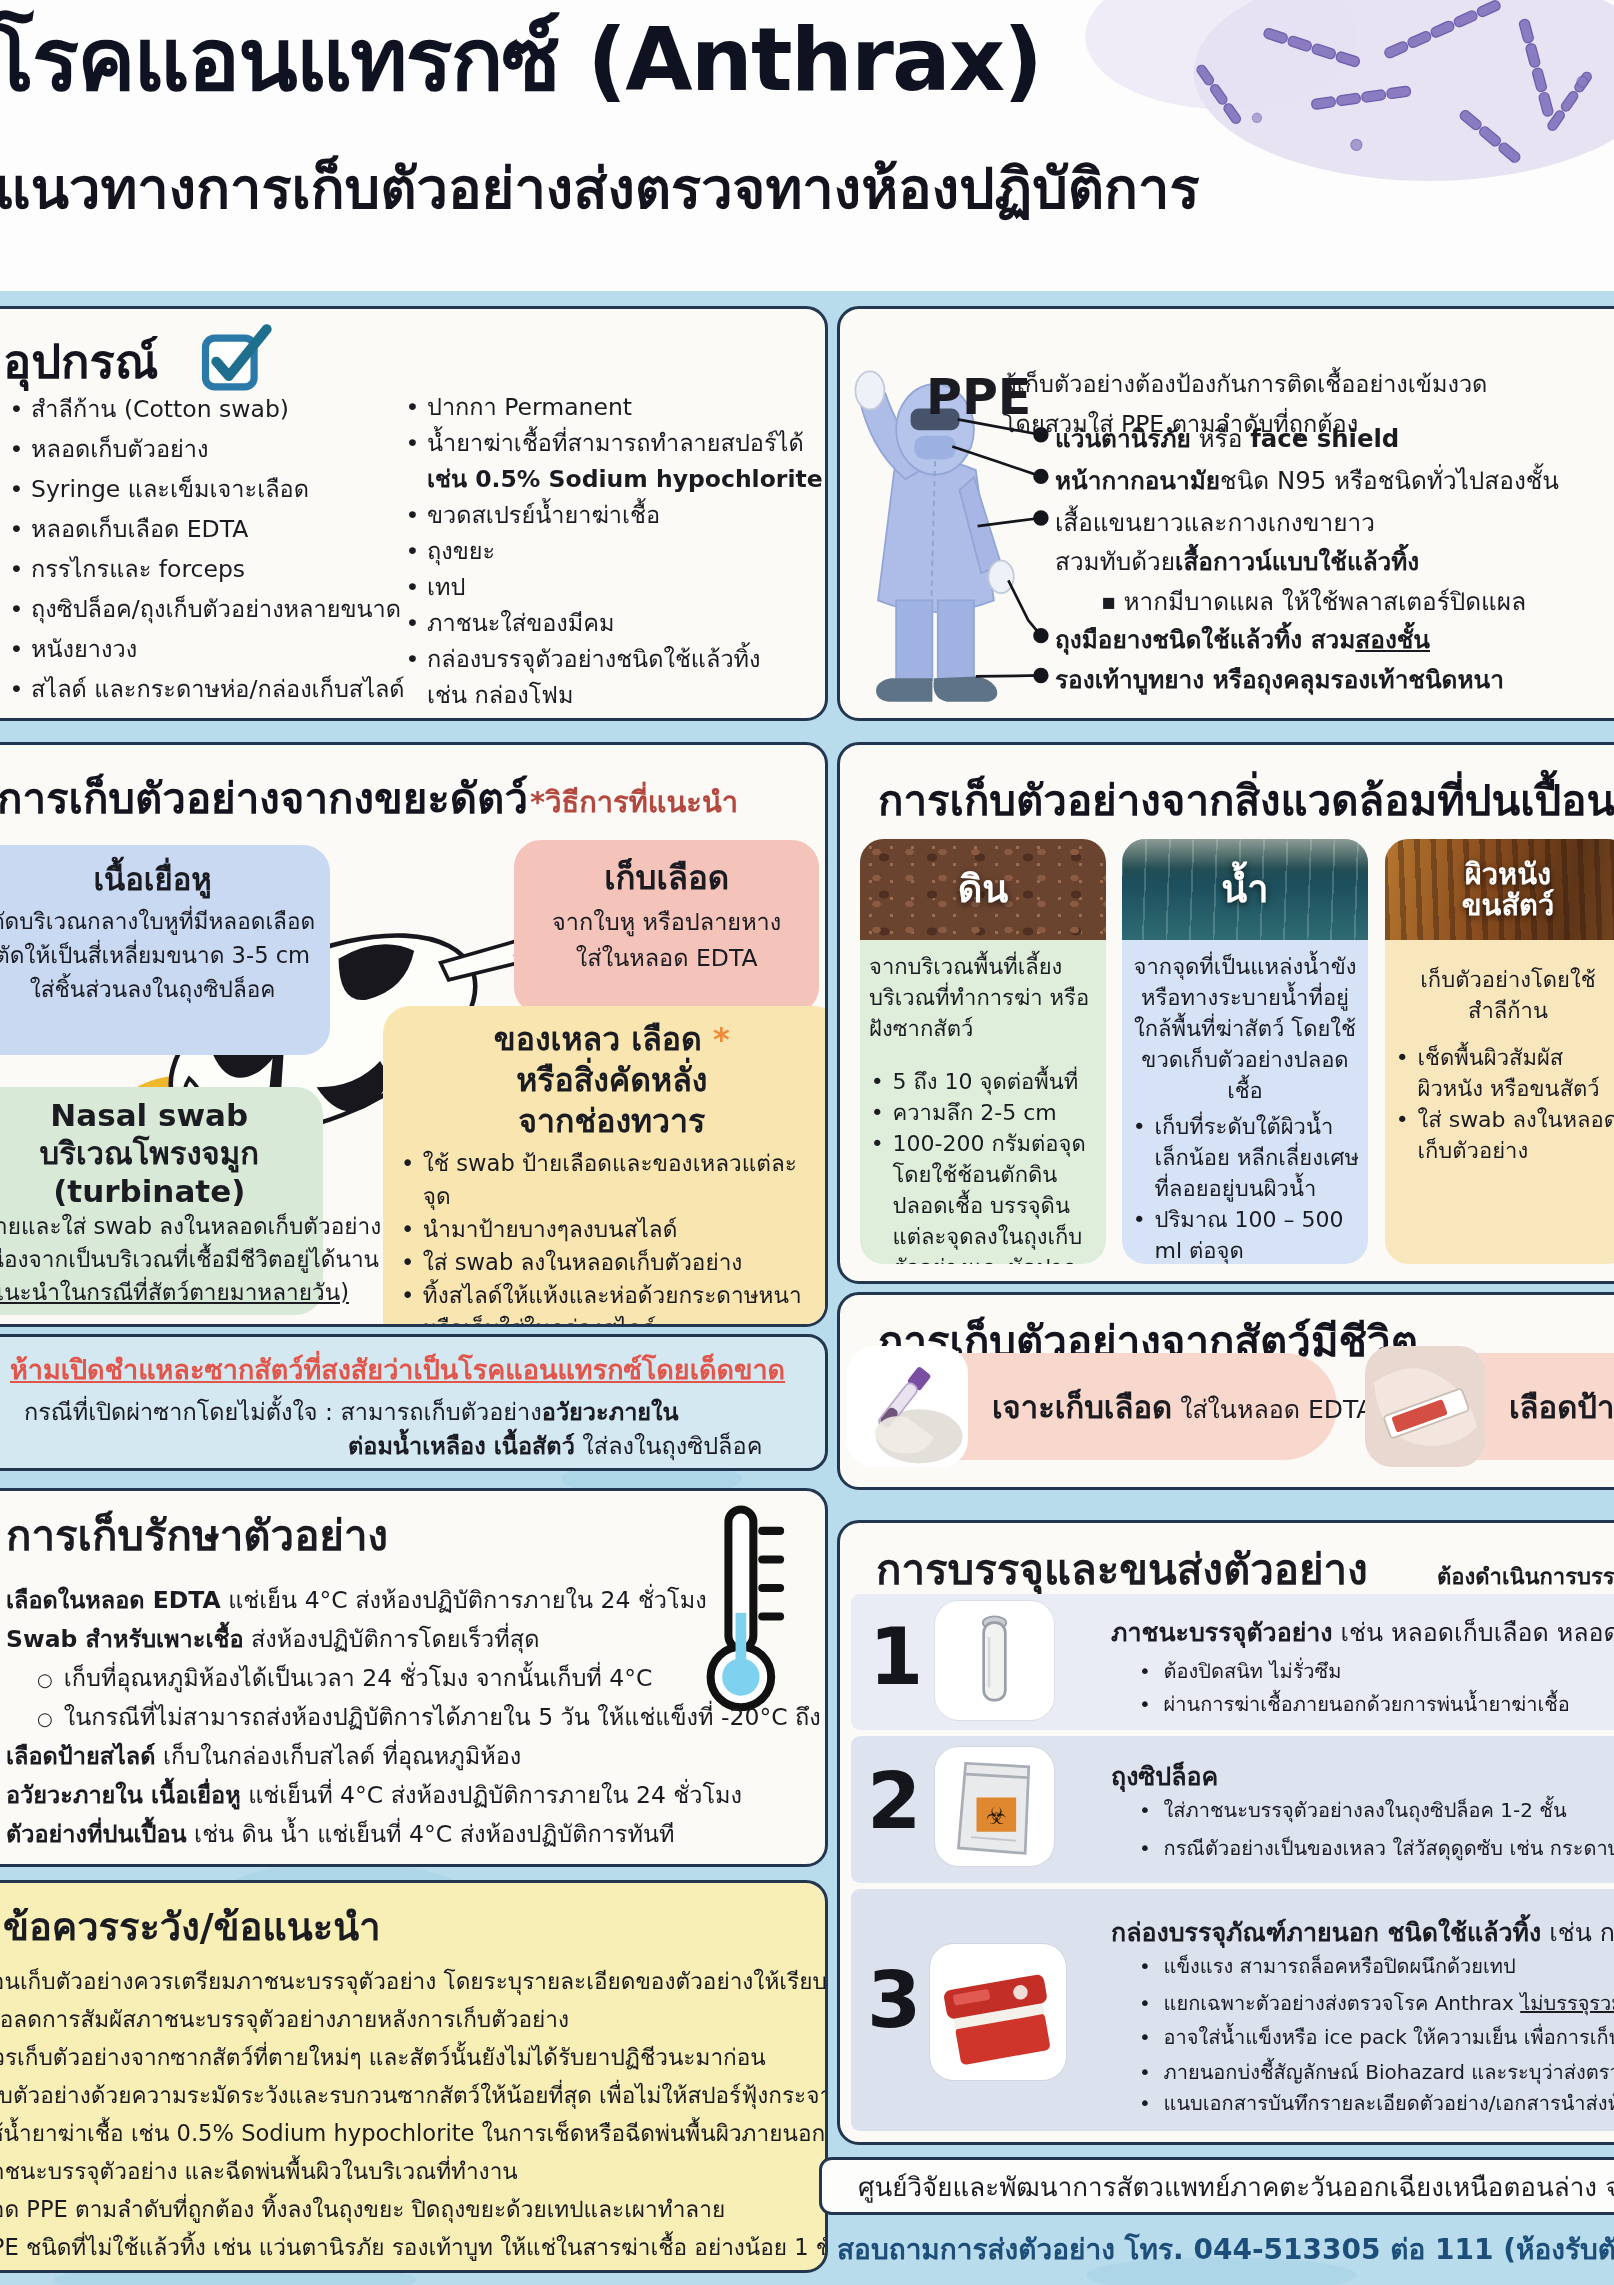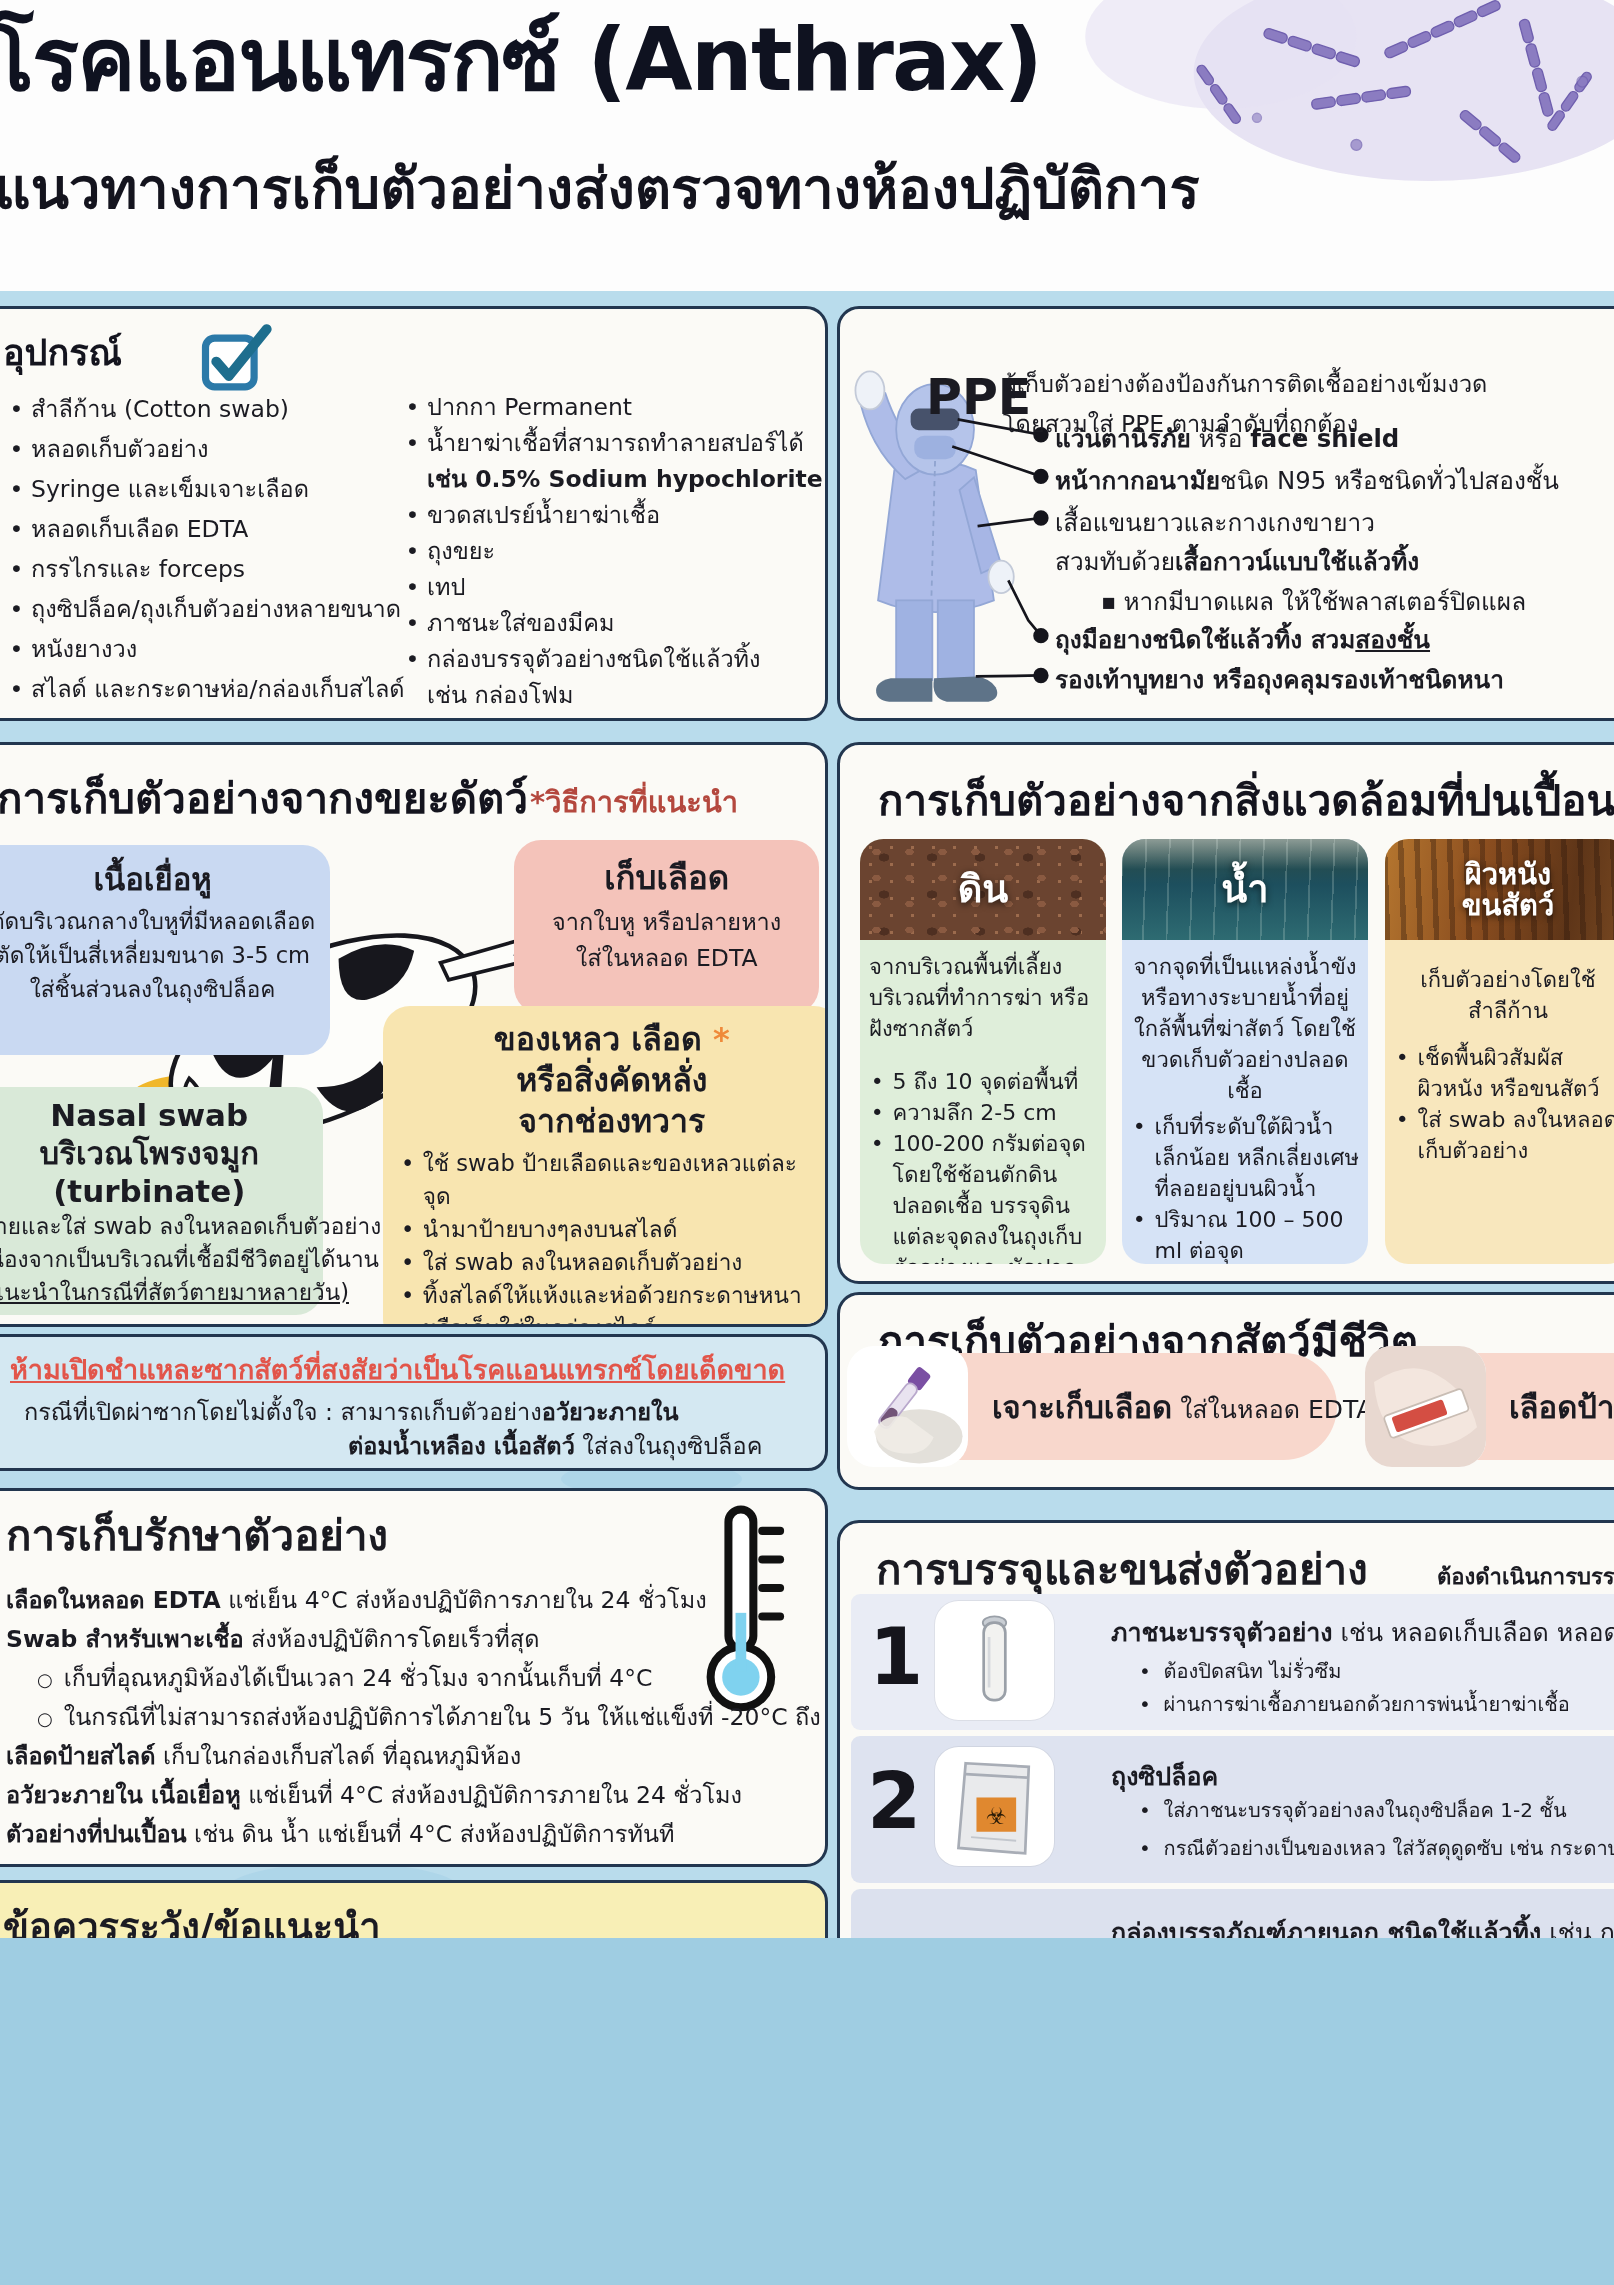--- a/index.html
+++ b/index.html
@@ -1,29 +1,29 @@
 <!DOCTYPE html>
 <html style="font-size:14.5px"><head>
 <meta charset="utf-8">
 <style>
   html,body{margin:0;padding:0;}
   body{font-family:"DejaVu Sans","Liberation Sans",sans-serif;background:#9fcde2;}
-  #poster{position:relative;width:1615px;height:1938px;overflow:hidden;background:#b9dcec;color:#1b1b22;}
+  #poster{position:relative;width:1615px;height:2285px;overflow:hidden;background:#b9dcec;color:#1b1b22;}
   .abs{position:absolute;}
   .nw{white-space:nowrap;}
   .b{font-weight:700;}
   .panel{position:absolute;background:#fbfaf6;border:3.6px solid #22364f;border-radius:22px;overflow:hidden;}
   .tint-panel{position:absolute;background:#d4e8f2;border:3.6px solid #22364f;border-radius:20px;overflow:hidden;}
   .yellow-panel{position:absolute;background:#f8efb6;border:3.6px solid #22364f;border-radius:22px;overflow:hidden;}
   .header-white{position:absolute;left:0;top:0;width:1615px;height:291px;background:#fdfdfd;}
   .main-title{font-size:87px;font-weight:800;letter-spacing:-1.8px;color:#0f1220;line-height:1.1;}
   .sub-title{font-size:56px;font-weight:800;color:#14141e;line-height:1.1;}
   .sec-title{font-size:42px;font-weight:700;color:#14141e;}
   .sec-title .hv{font-weight:800;}
-  .panel-title{font-size:36px;font-weight:800;color:#14141e;}
+  .panel-title{font-size:47px;font-weight:800;color:#14141e;}
   .bullet-list{list-style:none;margin:0;padding:0;}
   .bullet-list li{position:relative;padding-left:25px;}
   .bullet-list li::before{content:"•";position:absolute;left:3.6px;top:0;}
   .cardbox{position:absolute;border-radius:27px;z-index:2;}
   .cb-title{font-size:31px;font-weight:800;text-align:center;}
   .cbul{position:relative;padding-left:23.5px;font-size:22.6px;line-height:33px;}
   .cbul .dot{position:absolute;left:1.8px;}
   .warn-red{color:#e2554a;font-weight:800;text-decoration:underline;}
   .note-red{color:#b4483e;font-weight:700;}
   .env-card{position:absolute;width:246px;height:425px;border-radius:23.5px;overflow:hidden;}

